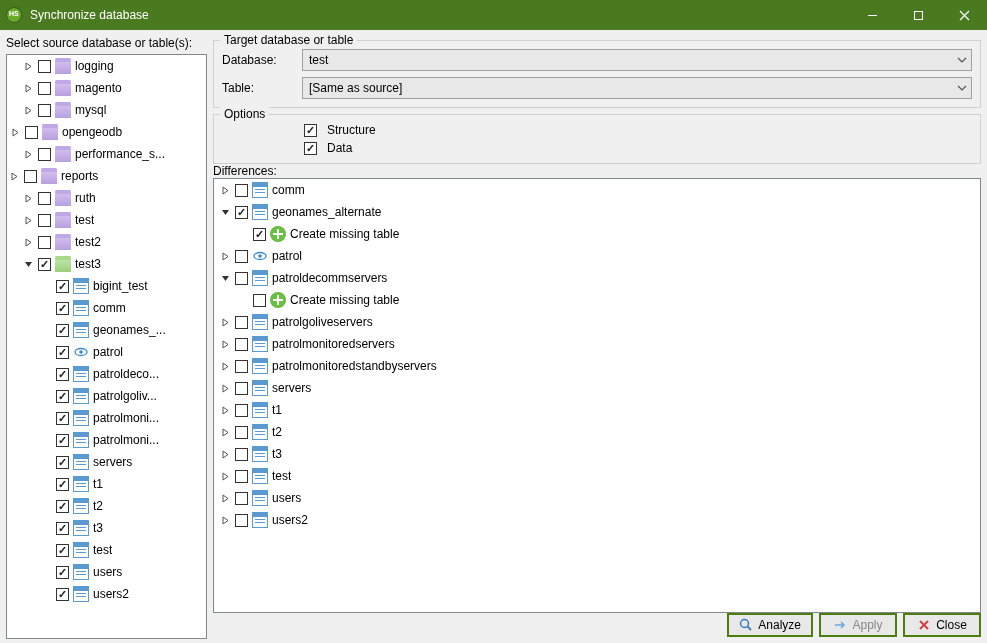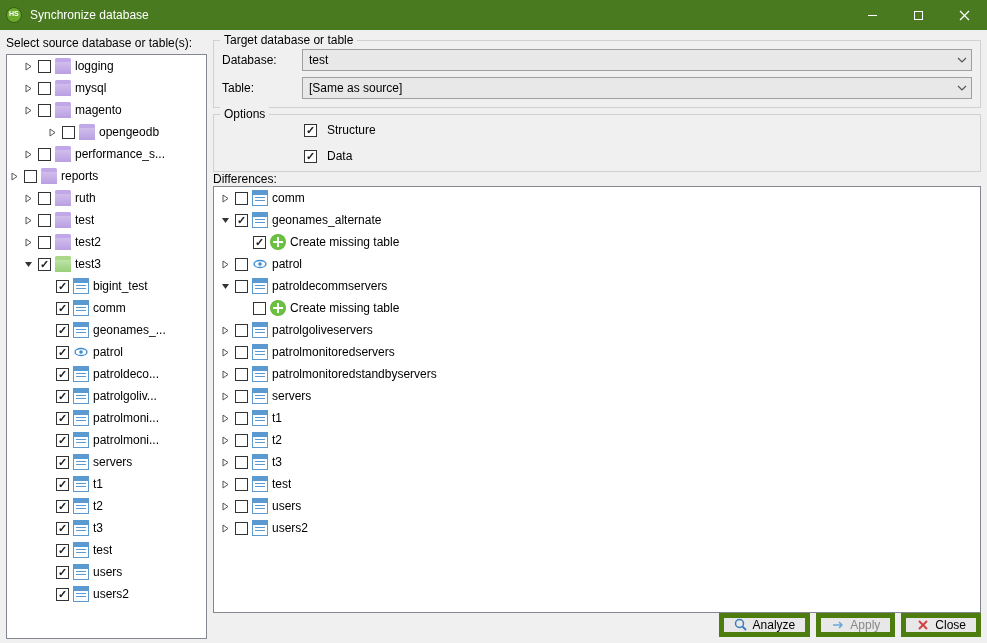--- a/index.html
+++ b/index.html
@@ -49,32 +49,32 @@
 .groupbox > .legend { position: absolute; top: -8px; left: 6px; background: #f0f0f0; padding: 0 4px; font-size: 12px; }
 
 .form-row { display: flex; align-items: center; margin-bottom: 6px; }
 .form-row:last-child { margin-bottom: 0; }
 .form-label { width: 80px; font-size: 12px; }
 .combo { flex: 1; height: 22px; background: #e8e8e8; border: 1px solid #a0a0a0; display: flex; align-items: center; padding: 0 20px 0 6px; font-size: 12px; position: relative; cursor: pointer; }
 .combo .arrow { position: absolute; right: 4px; top: 50%; transform: translateY(-50%); }
 .combo .arrow svg { width: 10px; height: 10px; display: block; }
 .blurred { color: transparent; text-shadow: 0 0 4px rgba(0,0,0,0.6); }
 
-.options-row { display: flex; align-items: center; margin-left: 80px; gap: 6px; margin-bottom: 12px; }
+.options-row { display: flex; align-items: center; margin-left: 80px; gap: 6px; margin-bottom: 4px; }
 .options-row:last-child { margin-bottom: 0; }
 
 .diff-label { font-size: 12px; }
 .diff-box { flex: 1; background: #fff; border: 1px solid #828790; overflow-y: scroll; }
 .diff-box::-webkit-scrollbar { width: 17px; }
 .diff-box::-webkit-scrollbar-track { background: #f0f0f0; }
 .diff-box::-webkit-scrollbar-thumb { background: #c0c0c0; border: 1px solid #a0a0a0; }
 .diff-box::-webkit-scrollbar-button { background: #f0f0f0; height: 17px; border: 1px solid #c0c0c0; }
 
 .button-row { display: flex; justify-content: flex-end; gap: 6px; }
-.btn { height: 24px; min-width: 78px; background: #e8e8e8; border: 5px solid #4d7c0f; display: flex; align-items: center; justify-content: center; gap: 5px; font-size: 12px; cursor: pointer; padding: 0 10px; }
+.btn { height: 24px; min-width: 78px; background: #e8e8e8; border: 2px solid #4d7c0f; display: flex; align-items: center; justify-content: center; gap: 5px; font-size: 12px; cursor: pointer; padding: 0 10px; }
 .btn.disabled { color: #888; cursor: default; }
 .btn svg { width: 14px; height: 14px; }
 </style>
 </head>
 <body>
 
 <div class="titlebar">
   <div class="appicon"></div>
   <div class="title">Synchronize database</div>
   <div class="winbtn">
@@ -110,33 +110,33 @@
           <span class="tree-label">logging</span>
         </div>
         <div class="tree-row" style="padding-left: 14px;">
           <div class="tw ">
             <svg viewBox="0 0 9 9">
               <path d="M2 1 L7 4.5 L2 8 Z" fill="none" stroke="#555" stroke-width="1"></path>
             </svg>
           </div>
           <div class="chk "></div>
           <div class="dbicon"></div>
+          <span class="tree-label">magento</span>
+        </div>
+        <div class="tree-row" style="padding-left: 14px;">
+          <div class="tw ">
+            <svg viewBox="0 0 9 9">
+              <path d="M2 1 L7 4.5 L2 8 Z" fill="none" stroke="#555" stroke-width="1"></path>
+            </svg>
+          </div>
+          <div class="chk "></div>
+          <div class="dbicon"></div>
           <span class="tree-label">mysql</span>
         </div>
-        <div class="tree-row" style="padding-left: 14px;">
-          <div class="tw ">
-            <svg viewBox="0 0 9 9">
-              <path d="M2 1 L7 4.5 L2 8 Z" fill="none" stroke="#555" stroke-width="1"></path>
-            </svg>
-          </div>
-          <div class="chk "></div>
-          <div class="dbicon"></div>
-          <span class="tree-label">magento</span>
-        </div>
-        <div class="tree-row" style="padding-left: 14px; margin-left: 24px;">
+        <div class="tree-row" style="padding-left: 1px;">
           <div class="tw ">
             <svg viewBox="0 0 9 9">
               <path d="M2 1 L7 4.5 L2 8 Z" fill="none" stroke="#555" stroke-width="1"></path>
             </svg>
           </div>
           <div class="chk "></div>
           <div class="dbicon"></div>
           <span class="tree-label">opengeodb</span>
         </div>
         <div class="tree-row" style="padding-left: 14px;">

